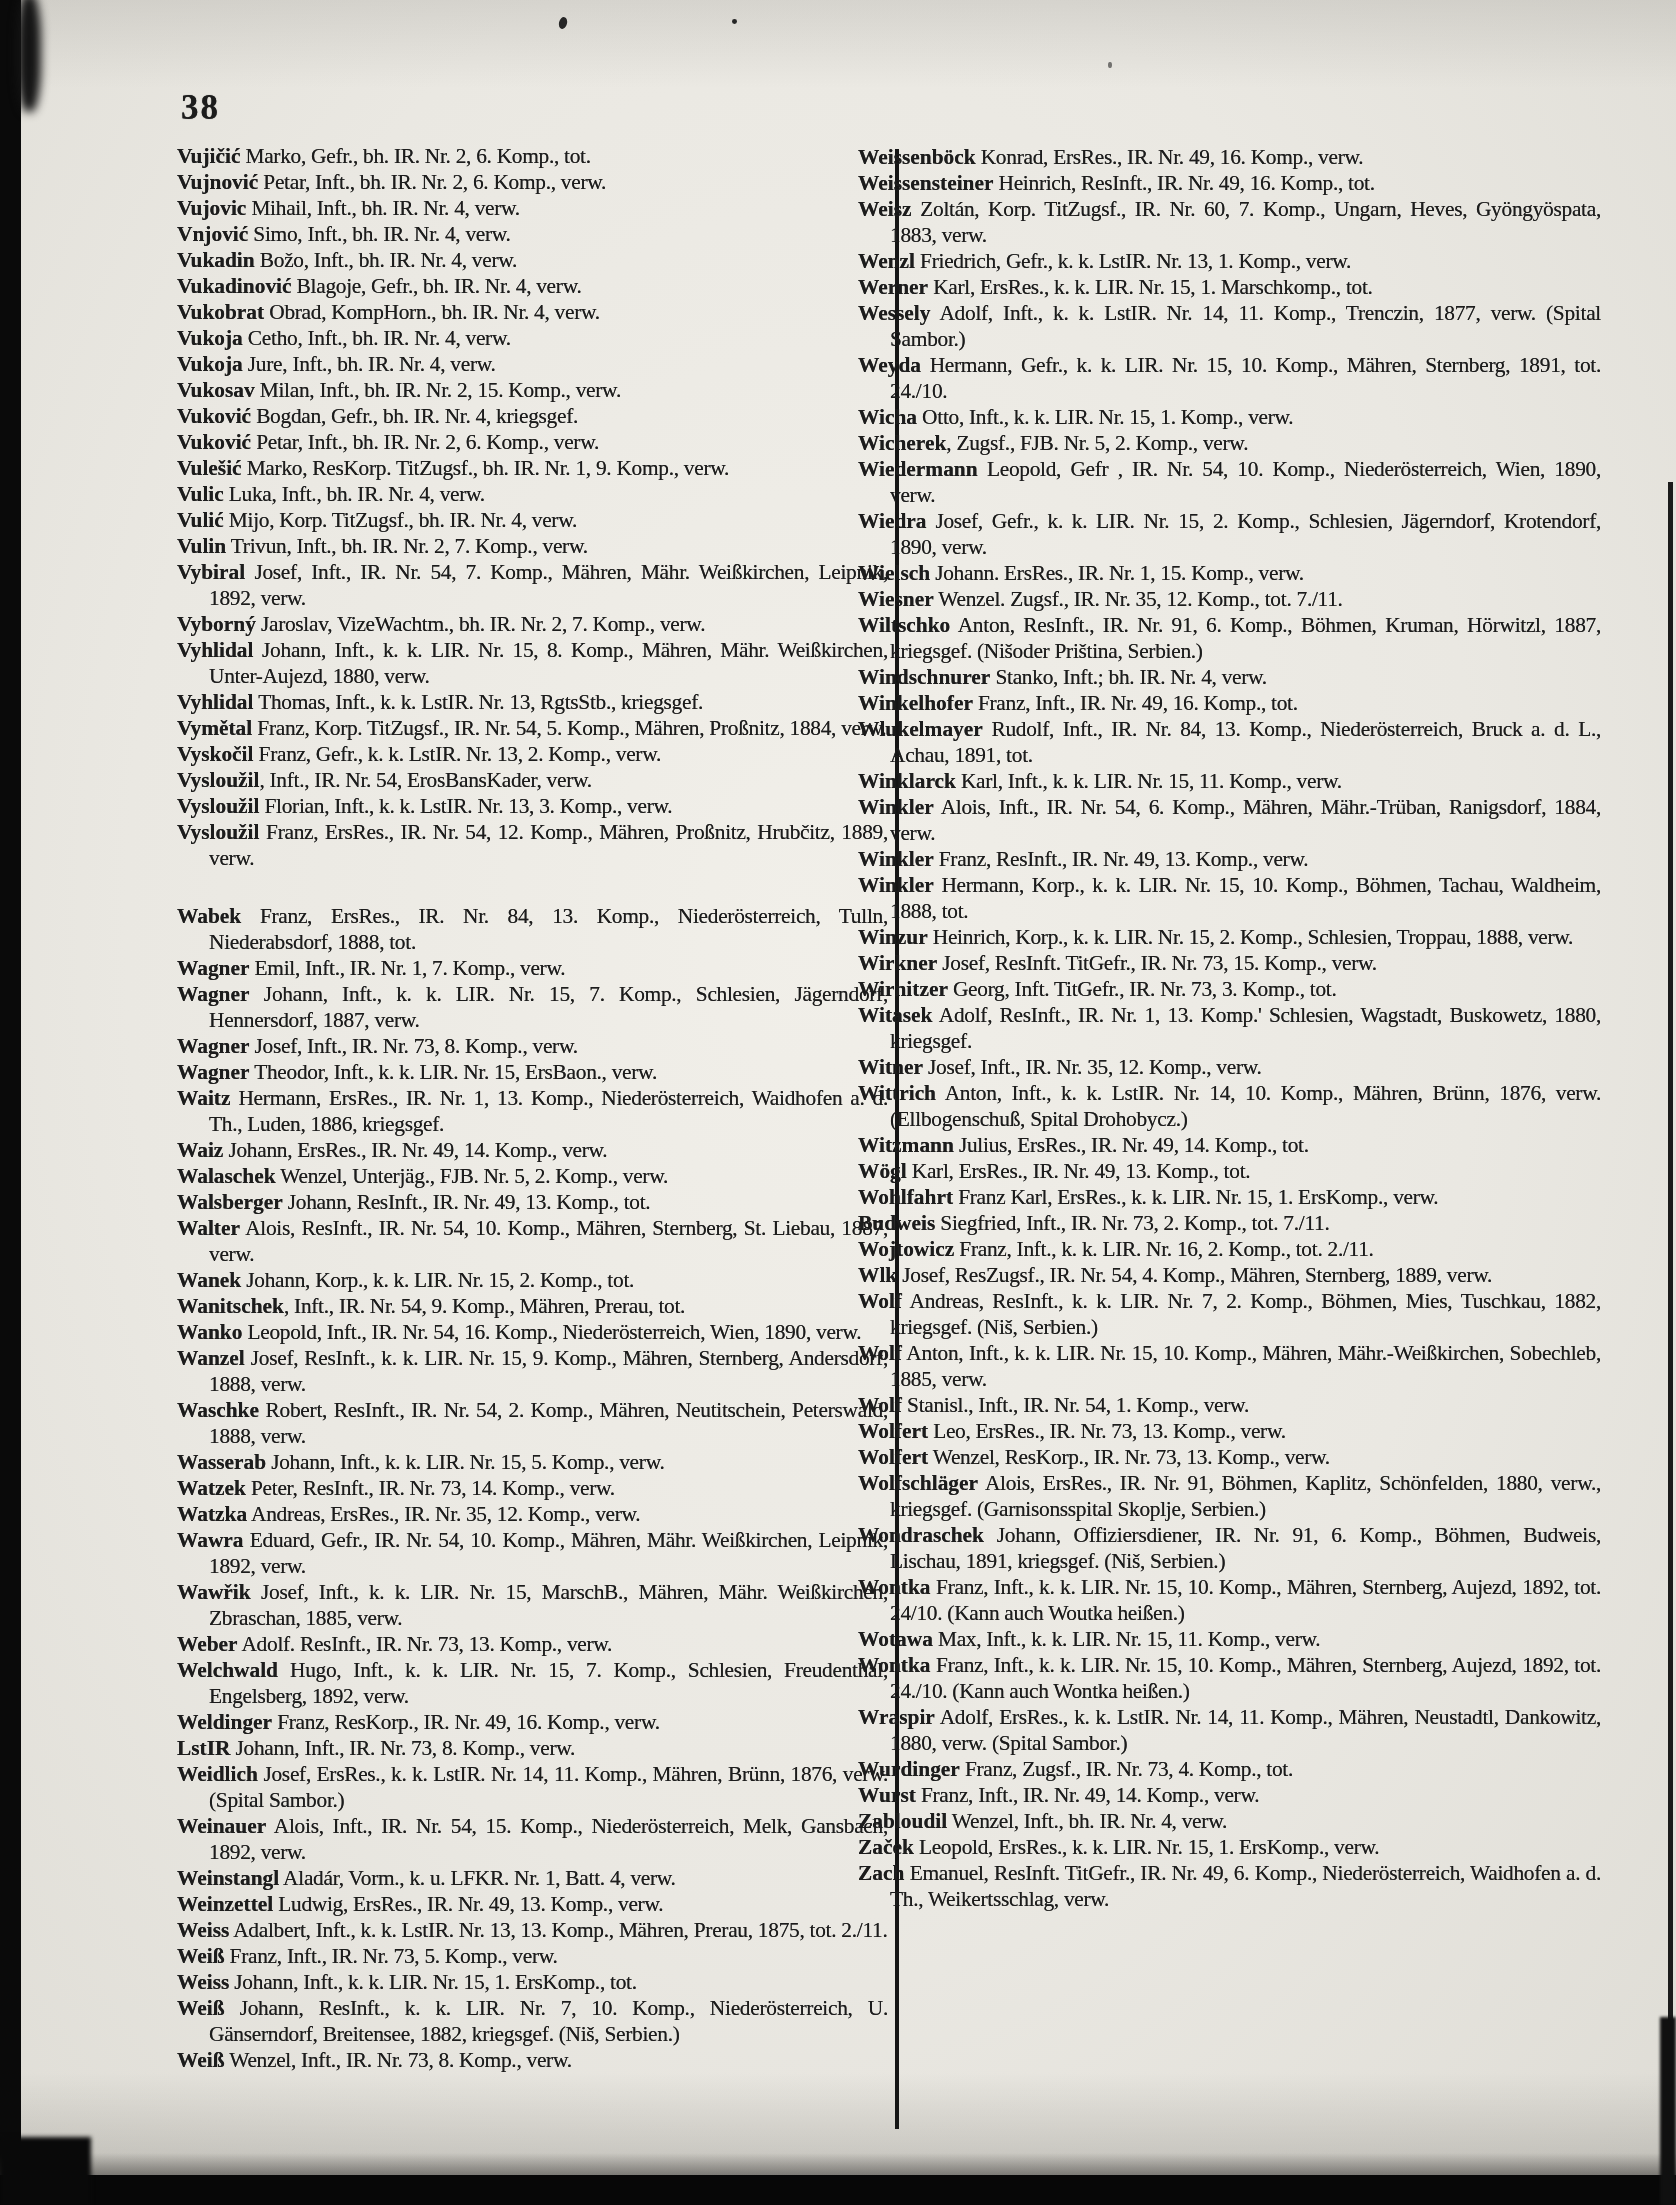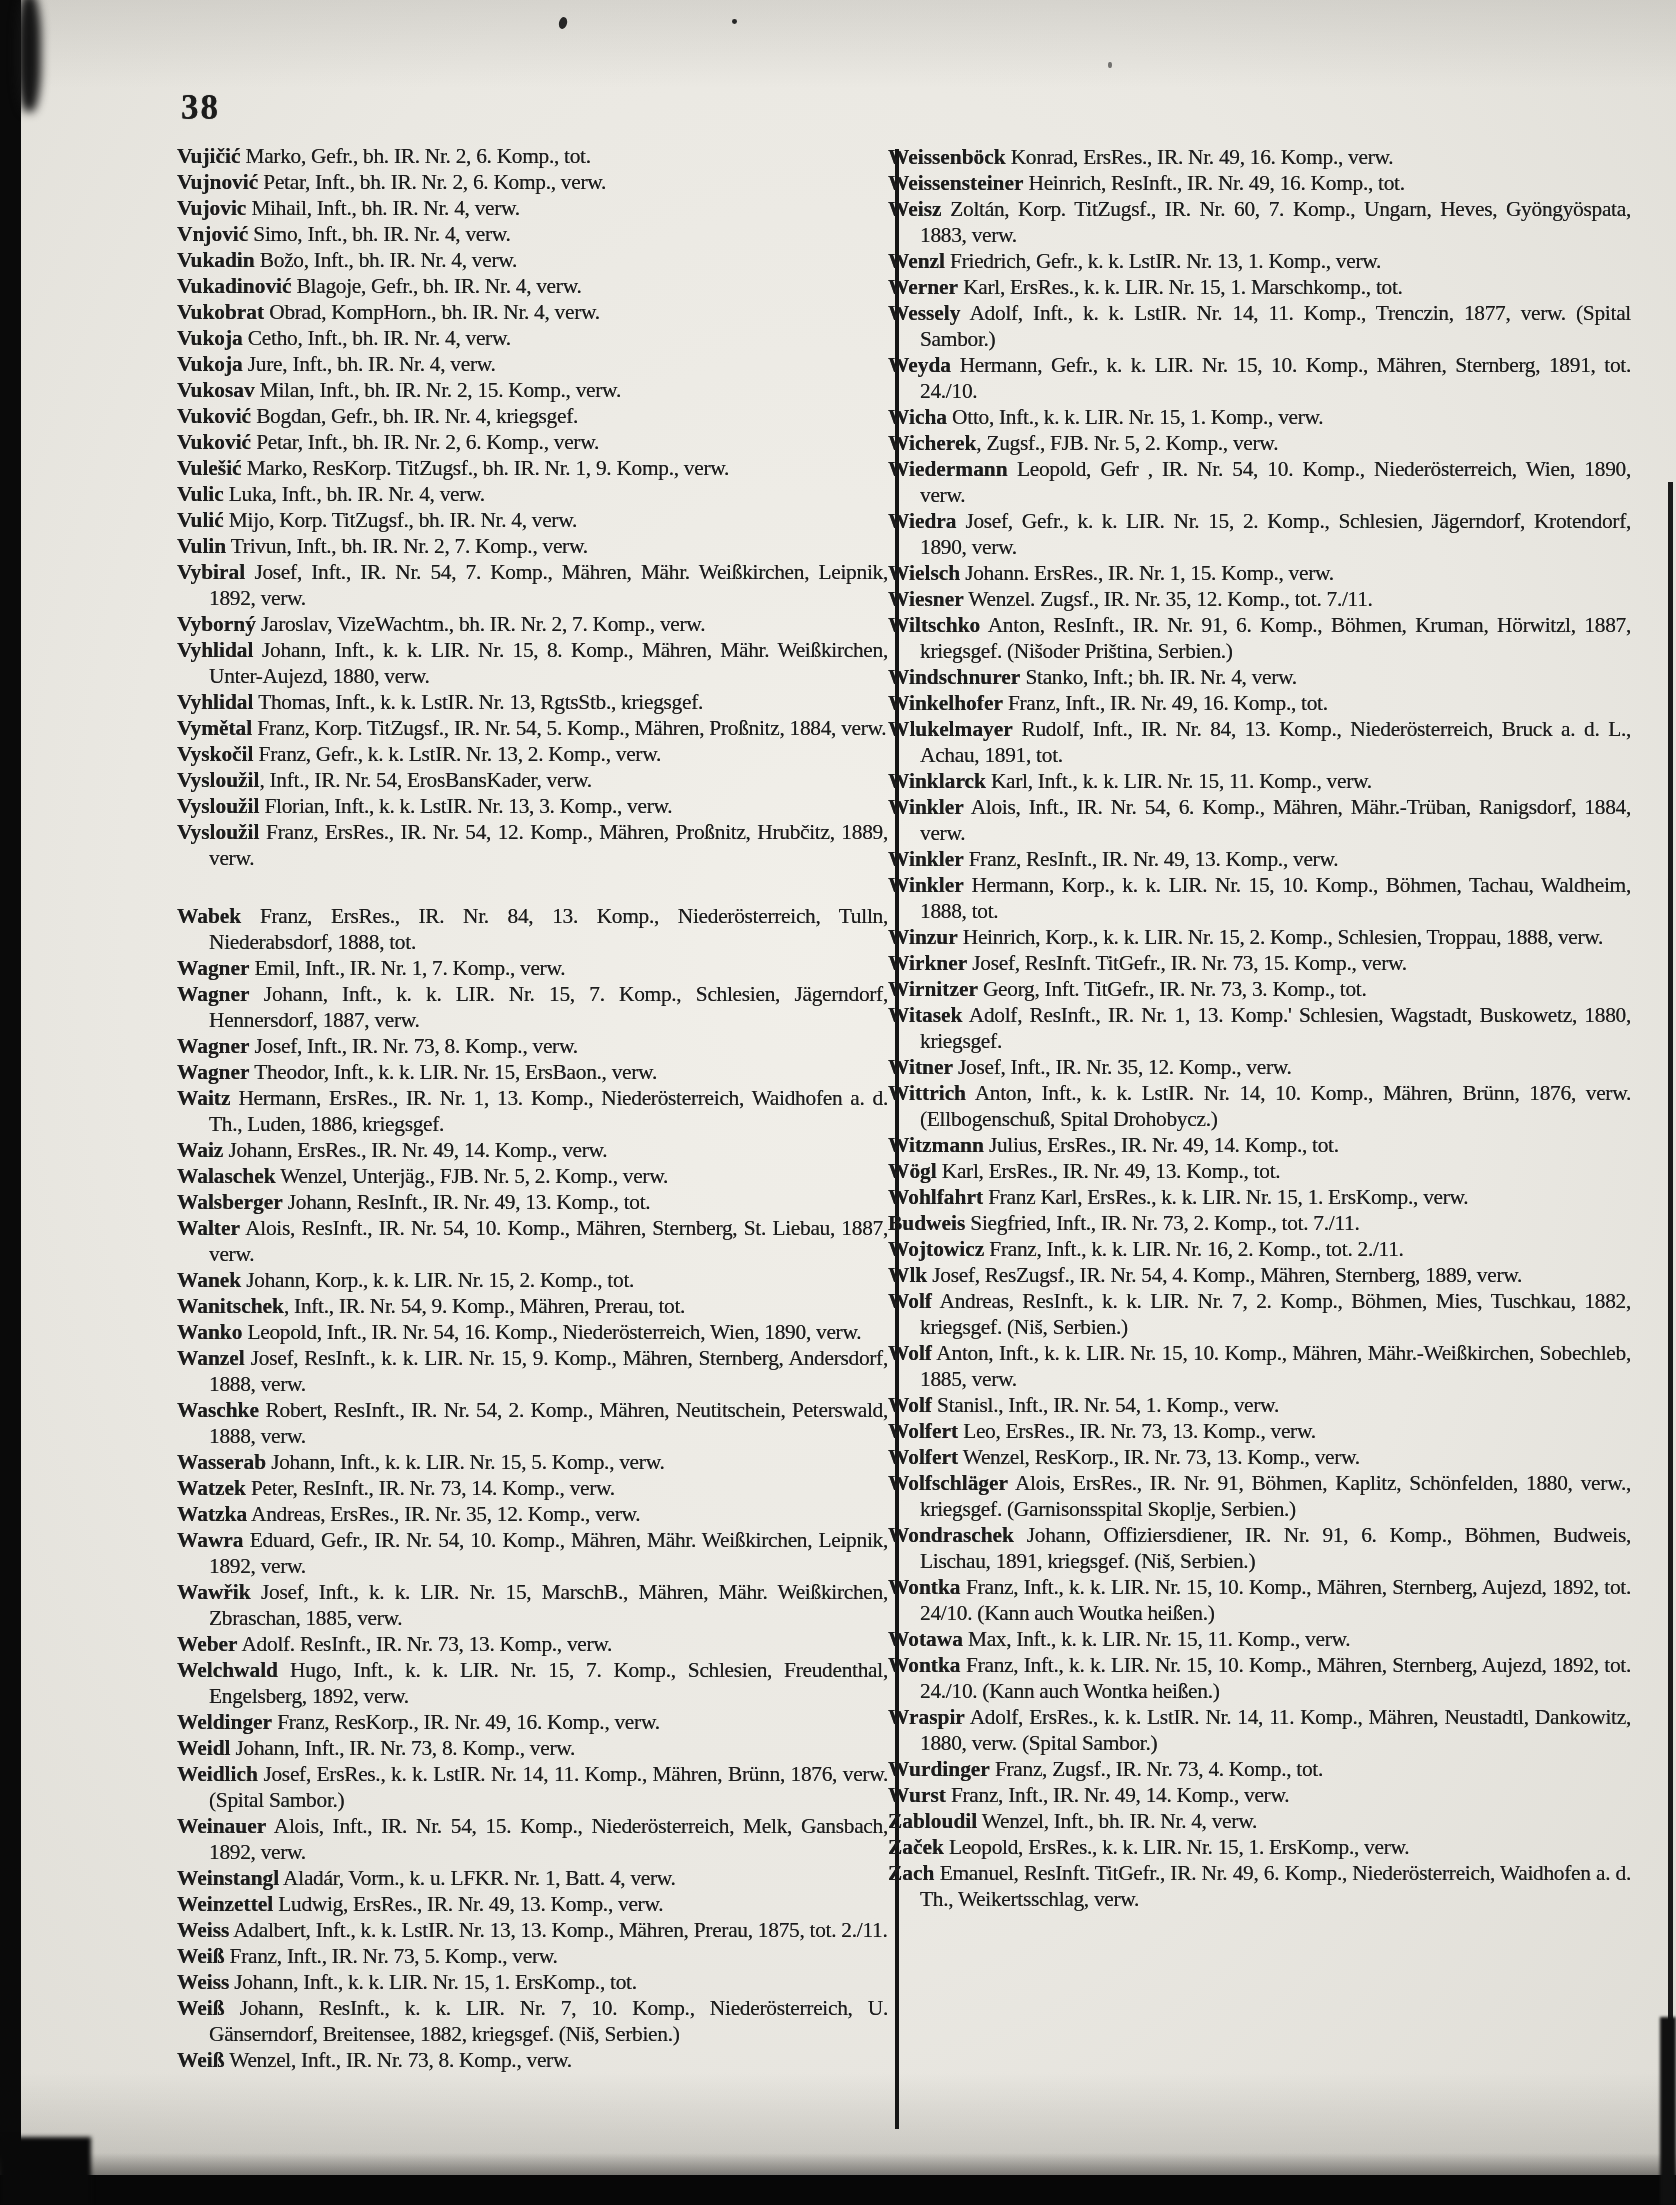--- a/index.html
+++ b/index.html
@@ -31,21 +31,21 @@
     text-shadow:0 0 0.7px rgba(20,20,20,.8);
   }
   
   .col{
     position:absolute;
     font-size:21.4px;line-height:26px;
     letter-spacing:-0.3px;
     text-shadow:0 0 0.5px rgba(25,25,25,.75);
   }
   .col-left{left:177px;top:143px;width:711px;}
-  .col-right{left:888px;top:144px;width:743px;}
+  .col-right{left:858px;top:144px;width:743px;}
   .col p{margin:0;padding-left:32px;text-indent:-32px;text-align:justify;}
   .surname{font-weight:bold;letter-spacing:0;}
 </style>
 </head>
 <body>
 
 <div class="page">
 
   <div class="edge-left"></div>
   <div class="smudge-tl"></div>
@@ -104,21 +104,21 @@
       <p><span class="surname">Wanzel</span> Josef, ResInft., k. k. LIR. Nr. 15, 9. Komp., Mähren, Sternberg, Andersdorf, 1888, verw.</p>
       <p><span class="surname">Waschke</span> Robert, ResInft., IR. Nr. 54, 2. Komp., Mähren, Neutitschein, Peterswald, 1888, verw.</p>
       <p><span class="surname">Wasserab</span> Johann, Inft., k. k. LIR. Nr. 15, 5. Komp., verw.</p>
       <p><span class="surname">Watzek</span> Peter, ResInft., IR. Nr. 73, 14. Komp., verw.</p>
       <p><span class="surname">Watzka</span> Andreas, ErsRes., IR. Nr. 35, 12. Komp., verw.</p>
       <p><span class="surname">Wawra</span> Eduard, Gefr., IR. Nr. 54, 10. Komp., Mähren, Mähr. Weißkirchen, Leipnik, 1892, verw.</p>
       <p><span class="surname">Wawřik</span> Josef, Inft., k. k. LIR. Nr. 15, MarschB., Mähren, Mähr. Weißkirchen, Zbraschan, 1885, verw.</p>
       <p><span class="surname">Weber</span> Adolf. ResInft., IR. Nr. 73, 13. Komp., verw.</p>
       <p><span class="surname">Welchwald</span> Hugo, Inft., k. k. LIR. Nr. 15, 7. Komp., Schlesien, Freudenthal, Engelsberg, 1892, verw.</p>
       <p><span class="surname">Weldinger</span> Franz, ResKorp., IR. Nr. 49, 16. Komp., verw.</p>
-      <p><span class="surname">Weidl</span> Johann, Inft., IR. Nr. 73, 8. Komp., verw.</p>
+      <p><span class="surname">LstIR</span> Johann, Inft., IR. Nr. 73, 8. Komp., verw.</p>
       <p><span class="surname">Weidlich</span> Josef, ErsRes., k. k. LstIR. Nr. 14, 11. Komp., Mähren, Brünn, 1876, verw. (Spital Sambor.)</p>
       <p><span class="surname">Weinauer</span> Alois, Inft., IR. Nr. 54, 15. Komp., Niederösterreich, Melk, Gansbach, 1892, verw.</p>
       <p><span class="surname">Weinstangl</span> Aladár, Vorm., k. u. LFKR. Nr. 1, Batt. 4, verw.</p>
       <p><span class="surname">Weinzettel</span> Ludwig, ErsRes., IR. Nr. 49, 13. Komp., verw.</p>
       <p><span class="surname">Weiss</span> Adalbert, Inft., k. k. LstIR. Nr. 13, 13. Komp., Mähren, Prerau, 1875, tot. 2./11.</p>
       <p><span class="surname">Weiß</span> Franz, Inft., IR. Nr. 73, 5. Komp., verw.</p>
       <p><span class="surname">Weiss</span> Johann, Inft., k. k. LIR. Nr. 15, 1. ErsKomp., tot.</p>
       <p><span class="surname">Weiß</span> Johann, ResInft., k. k. LIR. Nr. 7, 10. Komp., Niederösterreich, U. Gänserndorf, Breitensee, 1882, kriegsgef. (Niš, Serbien.)</p>
       <p><span class="surname">Weiß</span> Wenzel, Inft., IR. Nr. 73, 8. Komp., verw.</p>
     </div>

